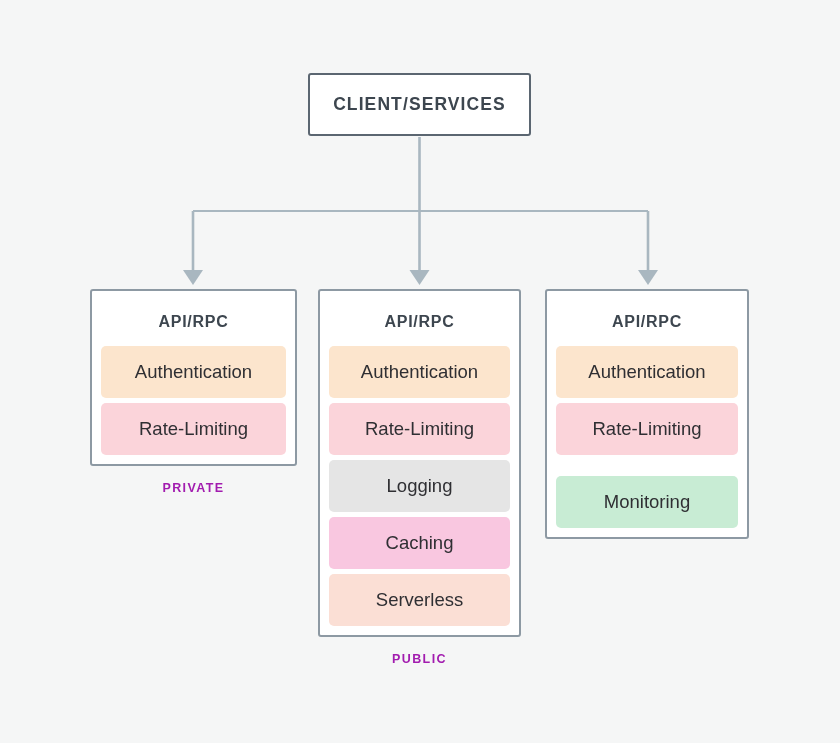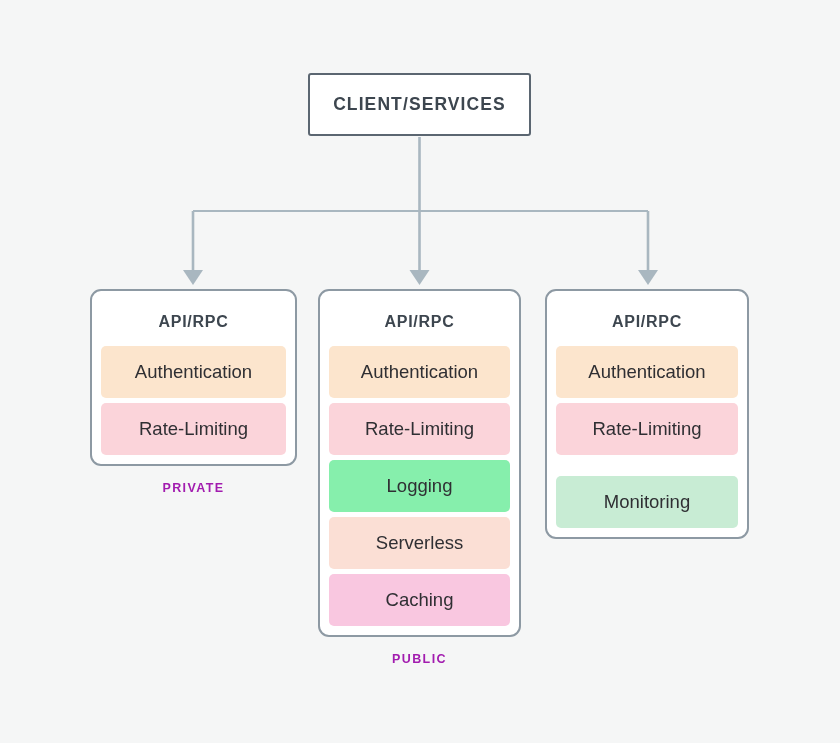--- a/index.html
+++ b/index.html
@@ -54,21 +54,21 @@
     width: 840px;
     height: 743px;
     pointer-events: none;
   }
 
   
   .card {
     position: absolute;
     background: #ffffff;
     border: 2px solid #8d99a3;
-    border-radius: 11px;
+    border-radius: 3px;
     padding: 9px 9px 9px 9px;
     display: flex;
     flex-direction: column;
   }
 
   .card-title {
     font-size: 16px;
     font-weight: bold;
     letter-spacing: 0.7px;
     color: #3d464f;
@@ -140,23 +140,23 @@
     <div class="card-title">API/RPC</div>
     <div class="pill" style="background: rgb(252, 229, 205);">Authentication</div>
     <div class="pill" style="background: rgb(251, 212, 218);">Rate-Limiting</div>
   </div>
   <div class="caption" id="caption-private">PRIVATE</div>
 
   <div class="card" id="col-public">
     <div class="card-title">API/RPC</div>
     <div class="pill" style="background: rgb(252, 229, 205);">Authentication</div>
     <div class="pill" style="background: rgb(251, 212, 218);">Rate-Limiting</div>
-    <div class="pill" style="background: #86efac;">Logging</div>
+    <div class="pill" style="background: #e5e5e5;">Logging</div>
+    <div class="pill" style="background: rgb(249, 199, 224);">Caching</div>
     <div class="pill" style="background: rgb(251, 223, 213);">Serverless</div>
-    <div class="pill" style="background: rgb(249, 199, 224);">Caching</div>
   </div>
   <div class="caption" id="caption-public">PUBLIC</div>
 
   <div class="card" id="col-partner">
     <div class="card-title">API/RPC</div>
     <div class="pill" style="background: rgb(252, 229, 205);">Authentication</div>
     <div class="pill" style="background: rgb(251, 212, 218);">Rate-Limiting</div>
     <div class="pill" style="background: rgb(200, 236, 212); margin-top: 16px;">Monitoring</div>
   </div>
 

